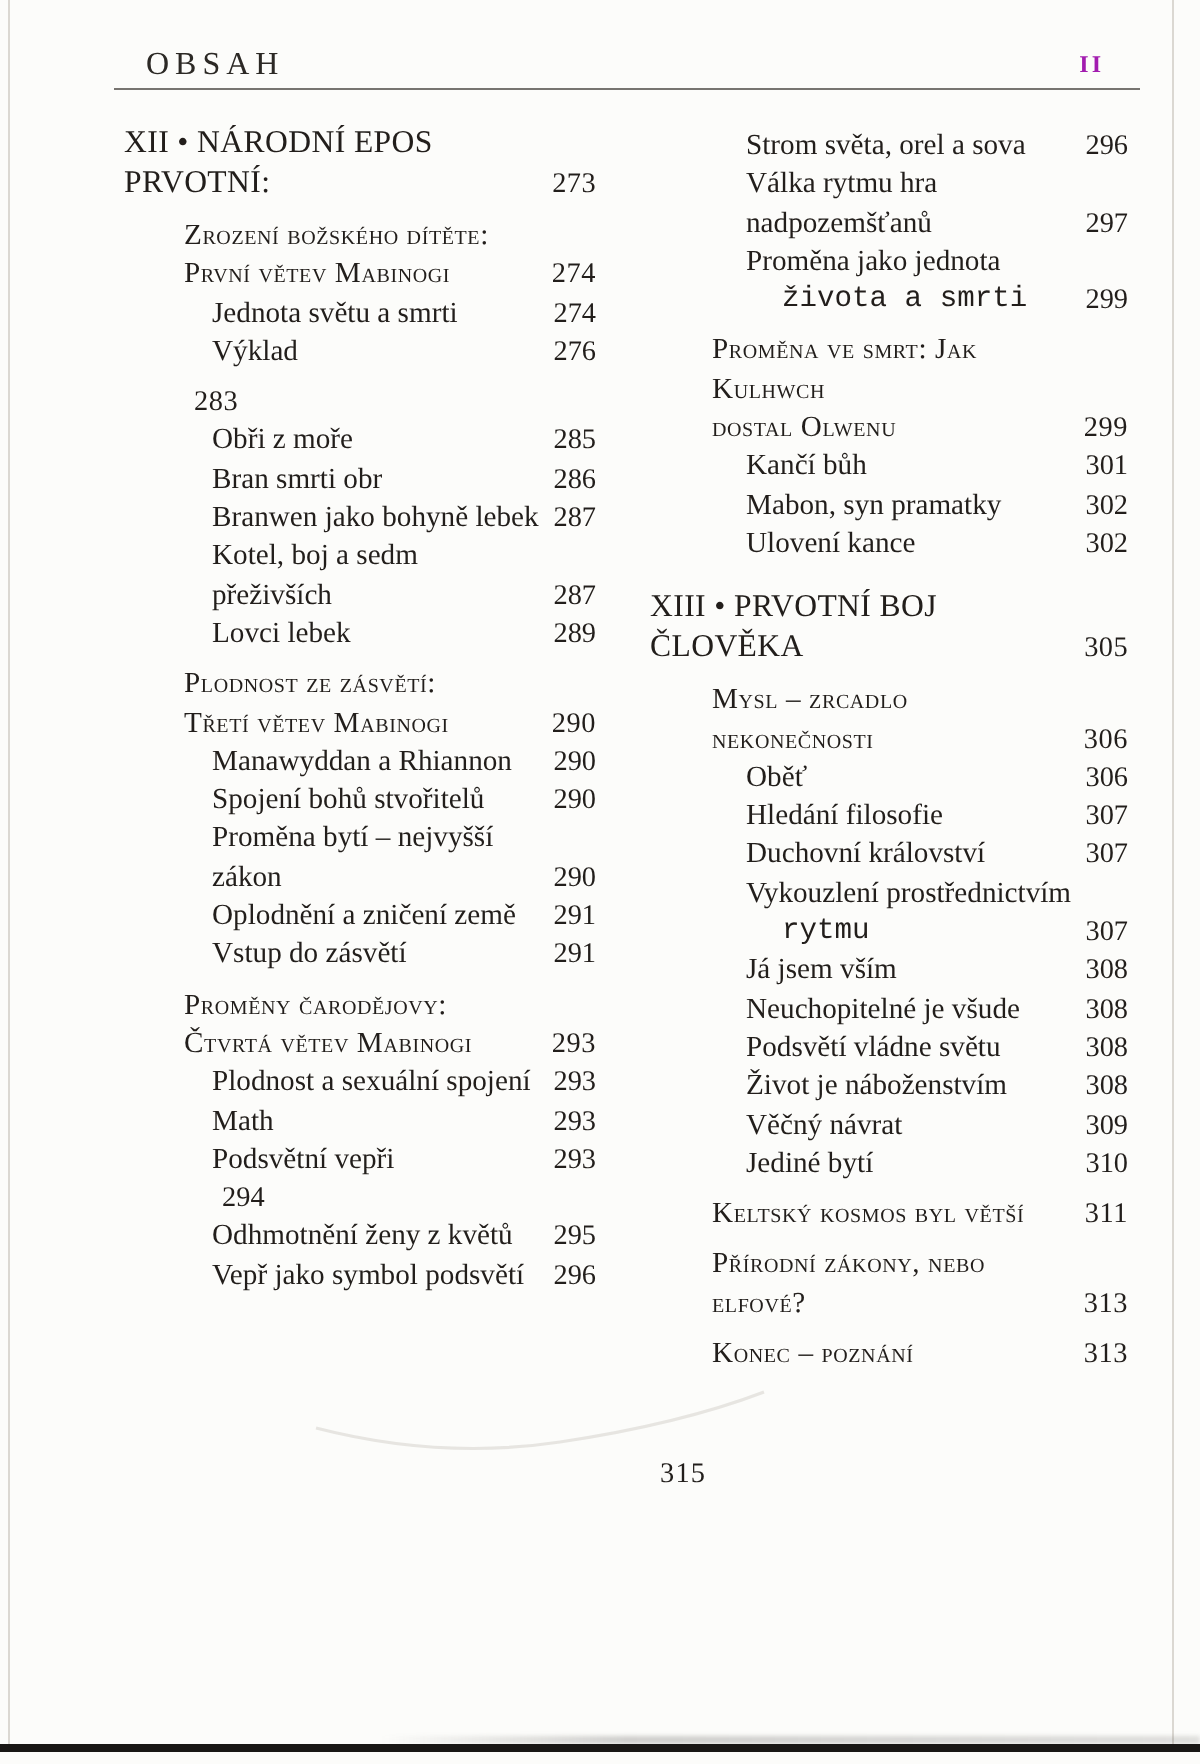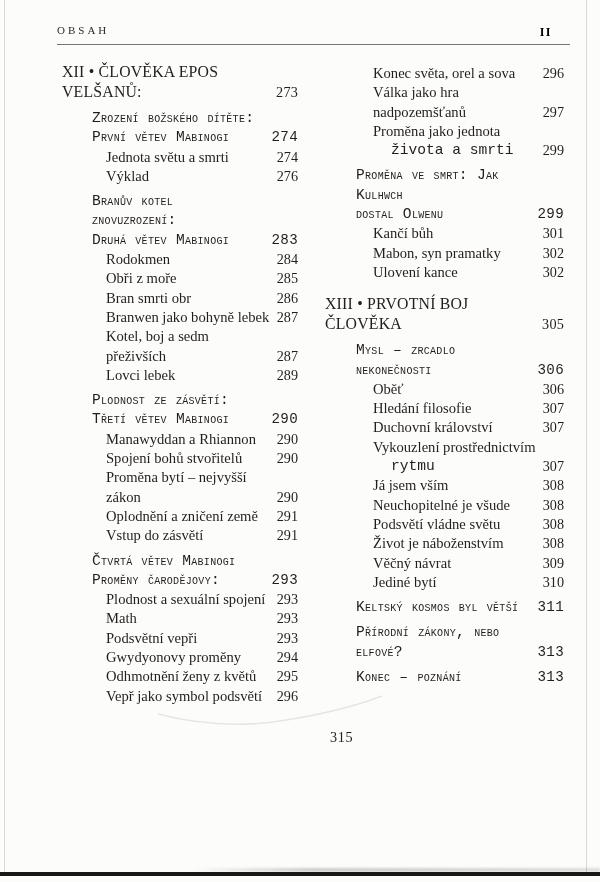--- a/index.html
+++ b/index.html
@@ -20,25 +20,25 @@
     width:600px;height:882px;
     background:var(--paper);
     color:var(--ink);
     overflow:hidden;
   }
   
   .running-head{
     position:absolute;left:57px;top:24px;right:30px;
   }
   .head-title{
-    font-size:11px;letter-spacing:3px;color:#2c2925;
+    font-size:16px;letter-spacing:3px;color:#2c2925;margin-left:16px;
   }
   .head-pagenum{
     position:absolute;right:18px;top:1px;
-    font-size:12px;letter-spacing:1.5px;font-weight:bold;color:#000000;
+    font-size:12px;letter-spacing:1.5px;font-weight:bold;color:#a21caf;
   }
   .head-rule{
     position:absolute;left:0;right:0;top:20px;height:1px;
     background:var(--rule);opacity:.8;
   }
   
   .col{
     position:absolute;top:62px;
     font-size:14.6px;line-height:19.3px;
   }
@@ -47,21 +47,21 @@
   .entry{display:flex;align-items:flex-end;}
   .entry .title{flex:1;}
   .entry .pagenum{white-space:nowrap;padding-left:5px;font-size:14.2px;}
   
   .entry.chapter{
     font-size:15.8px;line-height:20px;letter-spacing:.2px;
     margin-top:12px;margin-bottom:7px;
   }
   .entry.chapter .cont{padding-left:21px;}
   .entry.section{
-    padding-left:30px;margin-top:6px;letter-spacing:.3px;font-family:Liberation Mono, monospace;
+    padding-left:30px;margin-top:6px;letter-spacing:.3px;
   }
   .entry.section .line{font-variant:small-caps;}
   .col-right .entry.section{padding-left:31px;}
   .entry.item{padding-left:44px;}
   .col-right .entry.item{padding-left:48px;}
   .entry.item .cont{padding-left:18px;font-family:Liberation Mono, monospace;}
   .entry.biblio{
     font-size:15.4px;line-height:20px;letter-spacing:.6px;
     margin-top:40px;padding-left:0;
   }
@@ -93,21 +93,21 @@
 
   <div class="running-head">
     <div class="head-title">OBSAH</div>
     <div class="head-pagenum">II</div>
     <div class="head-rule"></div>
   </div>
 
   <div class="col col-left">
       <div class="entry chapter">
         <div class="title">
-          <div class="line">XII • ČLOVĚKA EPOS VELŠANŮ:</div>
+          <div class="line">XII • NÁRODNÍ EPOS PRVOTNÍ:</div>
         </div>
         <div class="pagenum">273</div>
       </div>
       <div class="entry section">
         <div class="title">
           <div class="line">Zrození božského dítěte:</div>
           <div class="line cont">První větev Mabinogi</div>
         </div>
         <div class="pagenum">274</div>
       </div>
@@ -117,31 +117,21 @@
         </div>
         <div class="pagenum">274</div>
       </div>
       <div class="entry item">
         <div class="title">
           <div class="line">Výklad</div>
         </div>
         <div class="pagenum">276</div>
       </div>
       <div class="entry section">
-        <div class="title">
-          <div class="line">Branův kotel znovuzrození:</div>
-          <div class="line cont">Druhá větev Mabinogi</div>
-        </div>
         <div class="pagenum">283</div>
-      </div>
-      <div class="entry item">
-        <div class="title">
-          <div class="line">Rodokmen</div>
-        </div>
-        <div class="pagenum">284</div>
       </div>
       <div class="entry item">
         <div class="title">
           <div class="line">Obři z moře</div>
         </div>
         <div class="pagenum">285</div>
       </div>
       <div class="entry item">
         <div class="title">
           <div class="line">Bran smrti obr</div>
@@ -198,22 +188,22 @@
         <div class="pagenum">291</div>
       </div>
       <div class="entry item">
         <div class="title">
           <div class="line">Vstup do zásvětí</div>
         </div>
         <div class="pagenum">291</div>
       </div>
       <div class="entry section">
         <div class="title">
+          <div class="line">Proměny čarodějovy:</div>
           <div class="line cont">Čtvrtá větev Mabinogi</div>
-          <div class="line">Proměny čarodějovy:</div>
         </div>
         <div class="pagenum">293</div>
       </div>
       <div class="entry item">
         <div class="title">
           <div class="line">Plodnost a sexuální spojení</div>
         </div>
         <div class="pagenum">293</div>
       </div>
       <div class="entry item">
@@ -222,48 +212,45 @@
         </div>
         <div class="pagenum">293</div>
       </div>
       <div class="entry item">
         <div class="title">
           <div class="line">Podsvětní vepři</div>
         </div>
         <div class="pagenum">293</div>
       </div>
       <div class="entry item">
-        <div class="title">
-          <div class="line">Gwydyonovy proměny</div>
-        </div>
         <div class="pagenum">294</div>
       </div>
       <div class="entry item">
         <div class="title">
           <div class="line">Odhmotnění ženy z květů</div>
         </div>
         <div class="pagenum">295</div>
       </div>
       <div class="entry item">
         <div class="title">
           <div class="line">Vepř jako symbol podsvětí</div>
         </div>
         <div class="pagenum">296</div>
       </div>
     </div>
   <div class="col col-right">
       <div class="entry item">
         <div class="title">
-          <div class="line">Konec světa, orel a sova</div>
+          <div class="line">Strom světa, orel a sova</div>
         </div>
         <div class="pagenum">296</div>
       </div>
       <div class="entry item">
         <div class="title">
-          <div class="line">Válka jako hra nadpozemšťanů</div>
+          <div class="line">Válka rytmu hra nadpozemšťanů</div>
         </div>
         <div class="pagenum">297</div>
       </div>
       <div class="entry item">
         <div class="title">
           <div class="line">Proměna jako jednota</div>
           <div class="line cont">života a smrti</div>
         </div>
         <div class="pagenum">299</div>
       </div>

